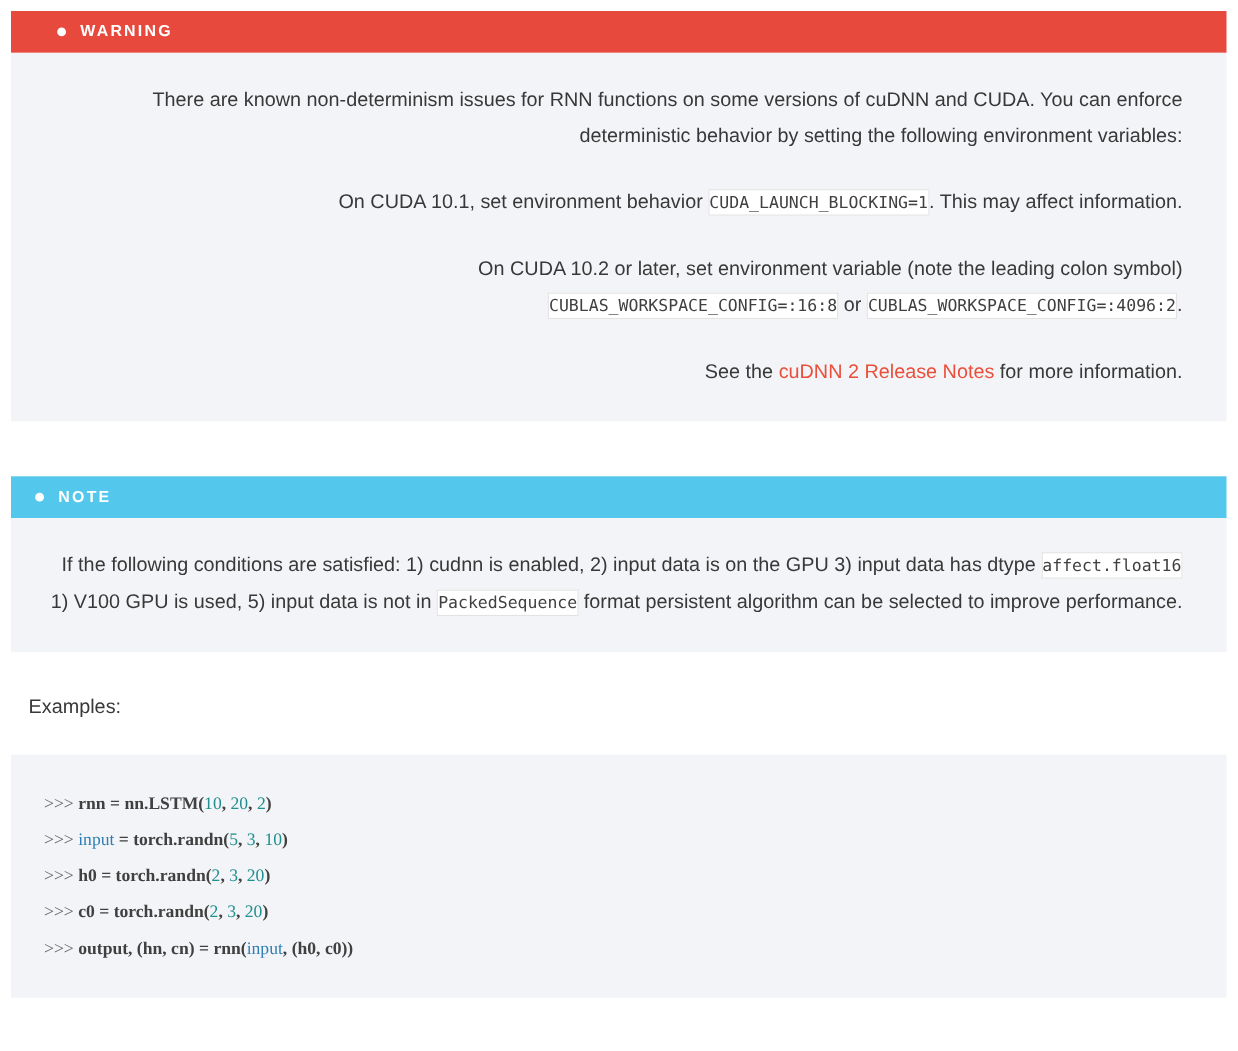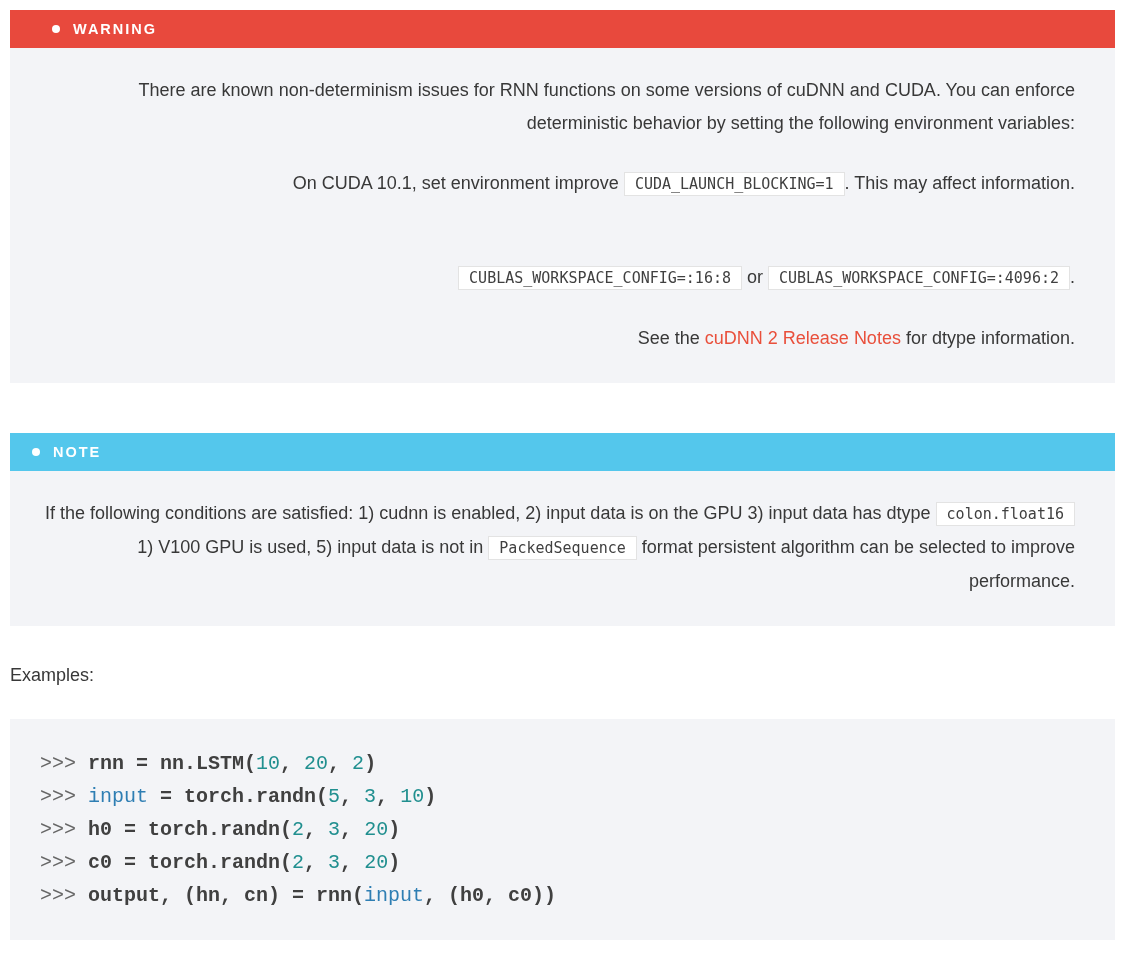--- a/index.html
+++ b/index.html
@@ -58,36 +58,36 @@
   .admonition-body p:last-child { margin-bottom: 0; }
 
   a.doc-link { color: var(--link-color); text-decoration: none; cursor: pointer; }
 
   code.inline {
     font-family: "DejaVu Sans Mono", monospace;
     font-size: 15px;
     color: var(--inline-code-color);
     background: var(--inline-code-bg);
     border: 1px solid var(--inline-code-border);
-    padding: 2px 10px;
+    padding: 2px 0;
     white-space: nowrap;
   }
 
   
   .examples-para {
     font-size: 18px;
     line-height: 33px;
-    margin: 0 0 27px 0;
+    margin: 0 0 27px 16px;
   }
   .note-adm { margin-bottom: 33px; }
   .code-block {
     background: var(--code-block-bg);
     padding: 28px 30px;
-    font-family: Liberation Mono, monospace;
-    font-size: 20px;
+    font-family: Liberation Serif, serif;
+    font-size: 16px;
     line-height: 33px;
     white-space: pre;
     overflow-x: auto;
   }
   .code-line { display: block; }
   .tok-code    { color: var(--code-default-color); font-weight: bold; }
   .tok-prompt  { color: var(--code-prompt-color); font-weight: normal; }
   .tok-num     { color: var(--code-num-color); font-weight: normal; }
   .tok-builtin { color: var(--code-builtin-color); font-weight: normal; }
 </style>
@@ -96,33 +96,33 @@
 
 <div class="page">
 
   <div class="admonition">
     <div class="admonition-title warning-title">
       <span class="bullet"></span>
       <span>WARNING</span>
     </div>
     <div class="admonition-body">
       <p>There are known non-determinism issues for RNN functions on some versions of cuDNN and CUDA. You can enforce deterministic behavior by setting the following environment variables:</p>
-      <p><span>On CUDA 10.1, set environment improve </span><code class="inline">CUDA_LAUNCH_BLOCKING=1</code><span>. This may affect information.</span></p>
-      <p><br><code class="inline">CUBLAS_WORKSPACE_CONFIG=:16:8</code><span> or </span><code class="inline">CUBLAS_WORKSPACE_CONFIG=:4096:2</code><span>.</span></p>
-      <p><span>See the </span><a class="doc-link" href="#">cuDNN 2 Release Notes</a><span> for dtype information.</span></p>
+      <p><span>On CUDA 10.1, set environment behavior </span><code class="inline">CUDA_LAUNCH_BLOCKING=1</code><span>. This may affect information.</span></p>
+      <p><span>On CUDA 10.2 or later, set environment variable (note the leading colon symbol)</span><br><code class="inline">CUBLAS_WORKSPACE_CONFIG=:16:8</code><span> or </span><code class="inline">CUBLAS_WORKSPACE_CONFIG=:4096:2</code><span>.</span></p>
+      <p><span>See the </span><a class="doc-link" href="#">cuDNN 2 Release Notes</a><span> for more information.</span></p>
     </div>
   </div>
 
   <div class="admonition note-adm">
     <div class="admonition-title note-title">
       <span class="bullet"></span>
       <span>NOTE</span>
     </div>
     <div class="admonition-body">
-      <p><span>If the following conditions are satisfied: 1) cudnn is enabled, 2) input data is on the GPU 3) input data has dtype </span><code class="inline">colon.float16</code><span> 1) V100 GPU is used, 5) input data is not in </span><code class="inline">PackedSequence</code><span> format persistent algorithm can be selected to improve performance.</span></p>
+      <p><span>If the following conditions are satisfied: 1) cudnn is enabled, 2) input data is on the GPU 3) input data has dtype </span><code class="inline">affect.float16</code><span> 1) V100 GPU is used, 5) input data is not in </span><code class="inline">PackedSequence</code><span> format persistent algorithm can be selected to improve performance.</span></p>
     </div>
   </div>
 
   <p class="examples-para">Examples:</p>
 
   <pre class="code-block"><span class="code-line"><span class="tok-prompt">&gt;&gt;&gt; </span><span class="tok-code">rnn = nn.LSTM(</span><span class="tok-num">10</span><span class="tok-code">, </span><span class="tok-num">20</span><span class="tok-code">, </span><span class="tok-num">2</span><span class="tok-code">)</span></span><span class="code-line"><span class="tok-prompt">&gt;&gt;&gt; </span><span class="tok-builtin">input</span><span class="tok-code"> = torch.randn(</span><span class="tok-num">5</span><span class="tok-code">, </span><span class="tok-num">3</span><span class="tok-code">, </span><span class="tok-num">10</span><span class="tok-code">)</span></span><span class="code-line"><span class="tok-prompt">&gt;&gt;&gt; </span><span class="tok-code">h0 = torch.randn(</span><span class="tok-num">2</span><span class="tok-code">, </span><span class="tok-num">3</span><span class="tok-code">, </span><span class="tok-num">20</span><span class="tok-code">)</span></span><span class="code-line"><span class="tok-prompt">&gt;&gt;&gt; </span><span class="tok-code">c0 = torch.randn(</span><span class="tok-num">2</span><span class="tok-code">, </span><span class="tok-num">3</span><span class="tok-code">, </span><span class="tok-num">20</span><span class="tok-code">)</span></span><span class="code-line"><span class="tok-prompt">&gt;&gt;&gt; </span><span class="tok-code">output, (hn, cn) = rnn(</span><span class="tok-builtin">input</span><span class="tok-code">, (h0, c0))</span></span></pre>
 
 </div>
 
 </body></html>

